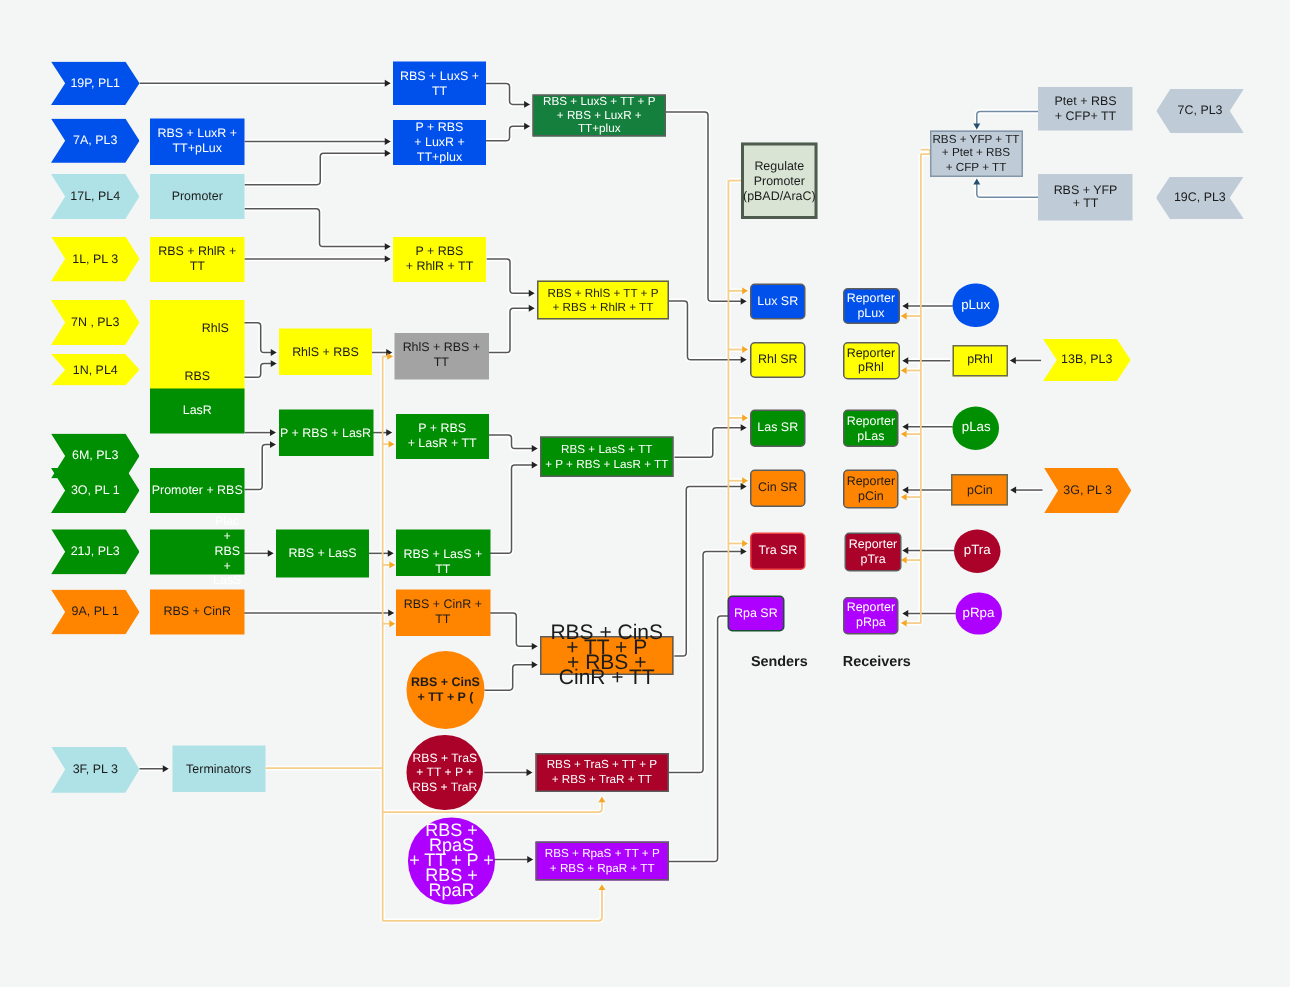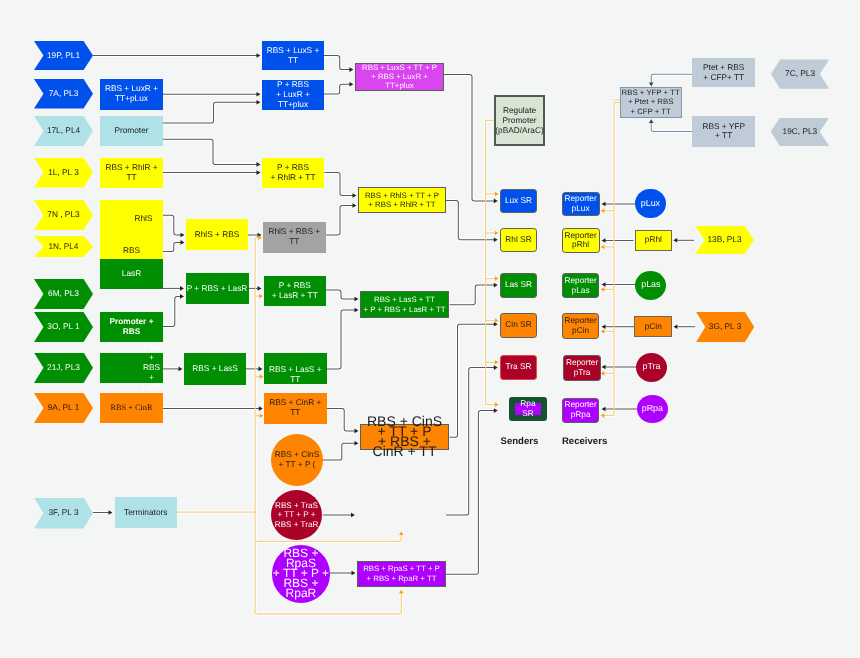--- a/index.html
+++ b/index.html
@@ -247,21 +247,21 @@
     </div>
 <div class="nd s-pentr td" style="left:34px;top:157.5px;width:59px;height:30px;background:#ffff00;">
       <span class="tx">1L, PL 3</span>
     </div>
 <div class="nd s-pentr td" style="left:34px;top:200px;width:59px;height:30px;background:#ffff00;">
       <span class="tx">7N , PL3</span>
     </div>
 <div class="nd s-pentr td" style="left:34px;top:236px;width:59px;height:21px;background:#ffff00;">
       <span class="tx">1N, PL4</span>
     </div>
-<div class="nd s-pentr tw" style="left:34px;top:279px;width:59px;height:30px;background:#008e02;">
+<div class="nd s-pentr tw" style="left:34px;top:289px;width:59px;height:30px;background:#008e02;">
       <span class="tx">6M, PL3</span>
     </div>
 <div class="nd s-pentr tw" style="left:34px;top:312px;width:59px;height:30px;background:#008e02;">
       <span class="tx">3O, PL 1</span>
     </div>
 <div class="nd s-pentr tw" style="left:34px;top:352.5px;width:59px;height:30.5px;background:#008e02;">
       <span class="tx">21J, PL3</span>
     </div>
 <div class="nd s-pentr td" style="left:34px;top:393px;width:59px;height:30px;background:#ff8400;">
       <span class="tx">9A, PL 1</span>
@@ -282,28 +282,28 @@
     </div>
 <div class="nd s-box td" style="left:100px;top:200px;width:63px;height:37px;background:#ffff00;padding-left:24px;">
       <span class="tx">RhlS</span>
     </div>
 <div class="nd s-box td" style="left:100px;top:236px;width:63px;height:29.5px;background:#ffff00;">
       <span class="tx">RBS</span>
     </div>
 <div class="nd s-box tw" style="left:100px;top:259px;width:63px;height:30px;background:#008e02;">
       <span class="tx">LasR</span>
     </div>
-<div class="nd s-box tw" style="left:100px;top:312px;width:63px;height:30px;background:#008e02;font-weight:bold;">
+<div class="nd s-box tw" style="left:100px;top:312px;width:63px;height:30px;background:#008e02;">
       <span class="tx">Promoter + RBS</span>
     </div>
 <div class="nd s-box tw" style="left:100px;top:352.5px;width:63px;height:30.5px;background:#008e02;padding-left:40px;">
       <span class="tx">Plac + RBS +
 LasS</span>
     </div>
-<div class="nd s-box td" style="left:100px;top:393px;width:63px;height:30px;background:#ff8400;font-family:Liberation Serif, serif;">
+<div class="nd s-box td" style="left:100px;top:393px;width:63px;height:30px;background:#ff8400;">
       <span class="tx">RBS + CinR</span>
     </div>
 <div class="nd s-box td" style="left:114.5px;top:497px;width:62.5px;height:31px;background:#afe2e7;">
       <span class="tx">Terminators</span>
     </div>
 <div class="nd s-box td" style="left:186px;top:219px;width:62px;height:31px;background:#ffff00;">
       <span class="tx">RhlS + RBS</span>
     </div>
 <div class="nd s-box tw" style="left:185.5px;top:273px;width:63px;height:31px;background:#008e02;">
       <span class="tx">P + RBS + LasR</span>
@@ -334,49 +334,53 @@
     </div>
 <div class="nd s-box tw" style="left:264px;top:353.2px;width:62.5px;height:31.2px;background:#008e02;align-items:flex-end;">
       <span class="tx">RBS + LasS +
 TT</span>
     </div>
 <div class="nd s-box td" style="left:264px;top:392.6px;width:62.5px;height:31.2px;background:#ff8400;">
       <span class="tx">RBS + CinR +
 TT</span>
     </div>
 <div class="nd s-circ td" style="left:270.9px;top:434.1px;width:52.1px;height:51.6px;background:#ff8400;">
-      <span class="tx" style="font-size:8.3px;">RBS + CinS
+      <span class="tx" style="font-size:8.3px;font-weight:bold;">RBS + CinS
 + TT + P (</span>
     </div>
 <div class="nd s-circ tw" style="left:271.4px;top:490.3px;width:50.3px;height:49.9px;background:#aa0228;">
       <span class="tx" style="font-size:8.1px;">RBS + TraS
 + TT + P +
 RBS + TraR</span>
     </div>
 <div class="nd s-circ tw" style="left:271.8px;top:545.2px;width:58.3px;height:57.6px;background:#ad00ff;">
       <span class="tx" style="font-size:12px;">RBS + RpaS
 + TT + P +
 RBS + RpaR</span>
     </div>
-<div class="nd s-box tw" style="left:355px;top:62.7px;width:89px;height:28.5px;background:#d946ef;border:1px solid #5d5d5d;">
+<div class="nd s-box tw" style="left:355px;top:62.7px;width:89px;height:28.5px;background:#15803d;border:1px solid #5d5d5d;">
       <span class="tx" style="font-size:7.8px;line-height:9.1px;">RBS + LuxS + TT + P
 + RBS + LuxR +
 TT+plux</span>
     </div>
 <div class="nd s-box td" style="left:358.3px;top:187.3px;width:87.4px;height:26px;background:#ffff00;border:1px solid #5d5d5d;">
       <span class="tx" style="font-size:7.8px;">RBS + RhlS + TT + P
 + RBS + RhlR + TT</span>
     </div>
 <div class="nd s-box tw" style="left:360px;top:291px;width:89px;height:27px;background:#008e02;border:1px solid #5d5d5d;">
       <span class="tx" style="font-size:7.8px;">RBS  + LasS + TT
 + P + RBS + LasR + TT</span>
     </div>
 <div class="nd s-box td" style="left:360px;top:424px;width:89px;height:26px;background:#ff8400;border:1px solid #5d5d5d;">
       <span class="tx" style="font-size:14px;">RBS + CinS + TT + P
 + RBS + CinR + TT</span>
+    </div>
+<div class="nd s-box tw" style="left:356.5px;top:502.3px;width:89.5px;height:25.7px;background:#aa0228;border:1px solid #5d5d5d;">
+      <span class="tx" style="font-size:7.8px;">RBS + TraS + TT + P
++ RBS + TraR + TT</span>
     </div>
 <div class="nd s-box tw" style="left:357px;top:560.9px;width:89px;height:26px;background:#ad00ff;border:1px solid #5d5d5d;">
       <span class="tx" style="font-size:7.8px;">RBS + RpaS + TT + P
 + RBS + RpaR + TT</span>
     </div>
 <div class="nd s-box td" style="left:494.2px;top:95.1px;width:50.7px;height:50.8px;background:#d9e4d5;border:2px solid #4e5b4e;">
       <span class="tx" style="font-size:8.3px;line-height:10px;">Regulate
 Promoter
 (pBAD/AraC)</span>
     </div>
@@ -388,21 +392,21 @@
     </div>
 <div class="nd s-rbox tw" style="left:499.7px;top:272.6px;width:37.6px;height:25px;background:#008e02;border:1px solid #5d5d5d;">
       <span class="tx">Las SR</span>
     </div>
 <div class="nd s-rbox td" style="left:499.7px;top:312.9px;width:37.6px;height:25px;background:#ff8400;border:1px solid #5d5d5d;">
       <span class="tx">Cin SR</span>
     </div>
 <div class="nd s-rbox tw" style="left:499.7px;top:354.5px;width:37.8px;height:25px;background:#aa0228;border:1px solid #ef4444;">
       <span class="tx">Tra SR</span>
     </div>
-<div class="nd s-rbox tw" style="left:509px;top:397.2px;width:37.8px;height:24.1px;background:#ad00ff;border:6px solid #14532d;">
+<div class="nd s-rbox tw" style="left:485px;top:397.2px;width:37.8px;height:24.1px;background:#ad00ff;border:1px solid #14532d;">
       <span class="tx">Rpa SR</span>
     </div>
 <div class="nd s-rbox tw" style="left:561.6px;top:191.8px;width:38px;height:24.6px;background:#0051ec;border:1px solid #5d5d5d;">
       <span class="tx">Reporter
 pLux</span>
     </div>
 <div class="nd s-rbox td" style="left:561.6px;top:228.1px;width:38px;height:24.6px;background:#ffff00;border:1px solid #5d5d5d;">
       <span class="tx">Reporter
 pRhl</span>
     </div>
@@ -458,19 +462,19 @@
 <div class="nd s-box td" style="left:692.1px;top:115.9px;width:63.2px;height:30.9px;background:#bfccd8;">
       <span class="tx">RBS + YFP
 + TT</span>
     </div>
 <div class="nd s-pentl td" style="left:770.9px;top:59.4px;width:58.3px;height:29.3px;background:#bfccd8;">
       <span class="tx">7C, PL3</span>
     </div>
 <div class="nd s-pentl td" style="left:770.6px;top:117.6px;width:58.6px;height:28.4px;background:#bfccd8;">
       <span class="tx">19C, PL3</span>
     </div>
-<div class="grouplbl" style="left:500.5px;top:436px;width:38px;height:11px;">
+<div class="grouplbl" style="left:500.5px;top:436px;width:38px;height:11px;justify-content:flex-end;">
       <span class="tx">Senders</span>
     </div>
 <div class="grouplbl" style="left:561.9px;top:436px;width:45px;height:11px;">
       <span class="tx">Receivers</span>
     </div>
 </div>
 
 </body></html>

